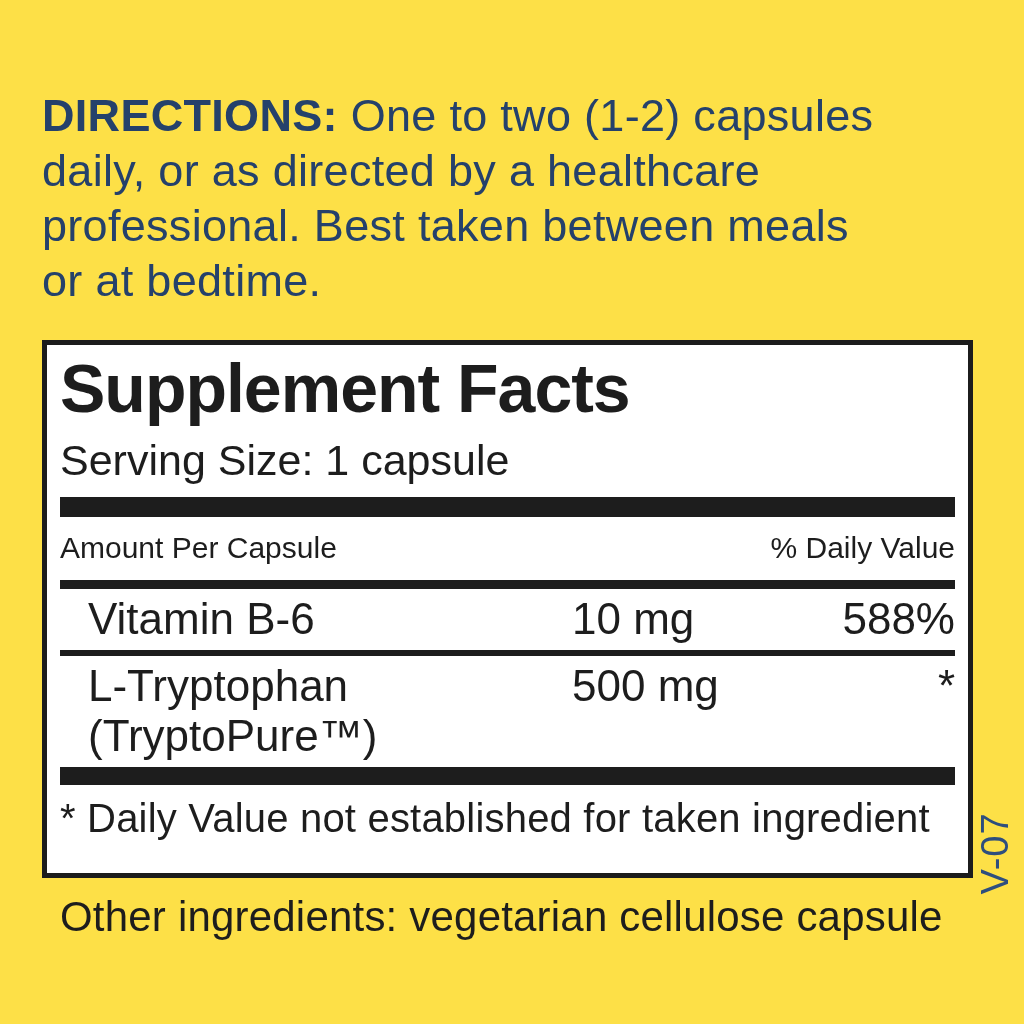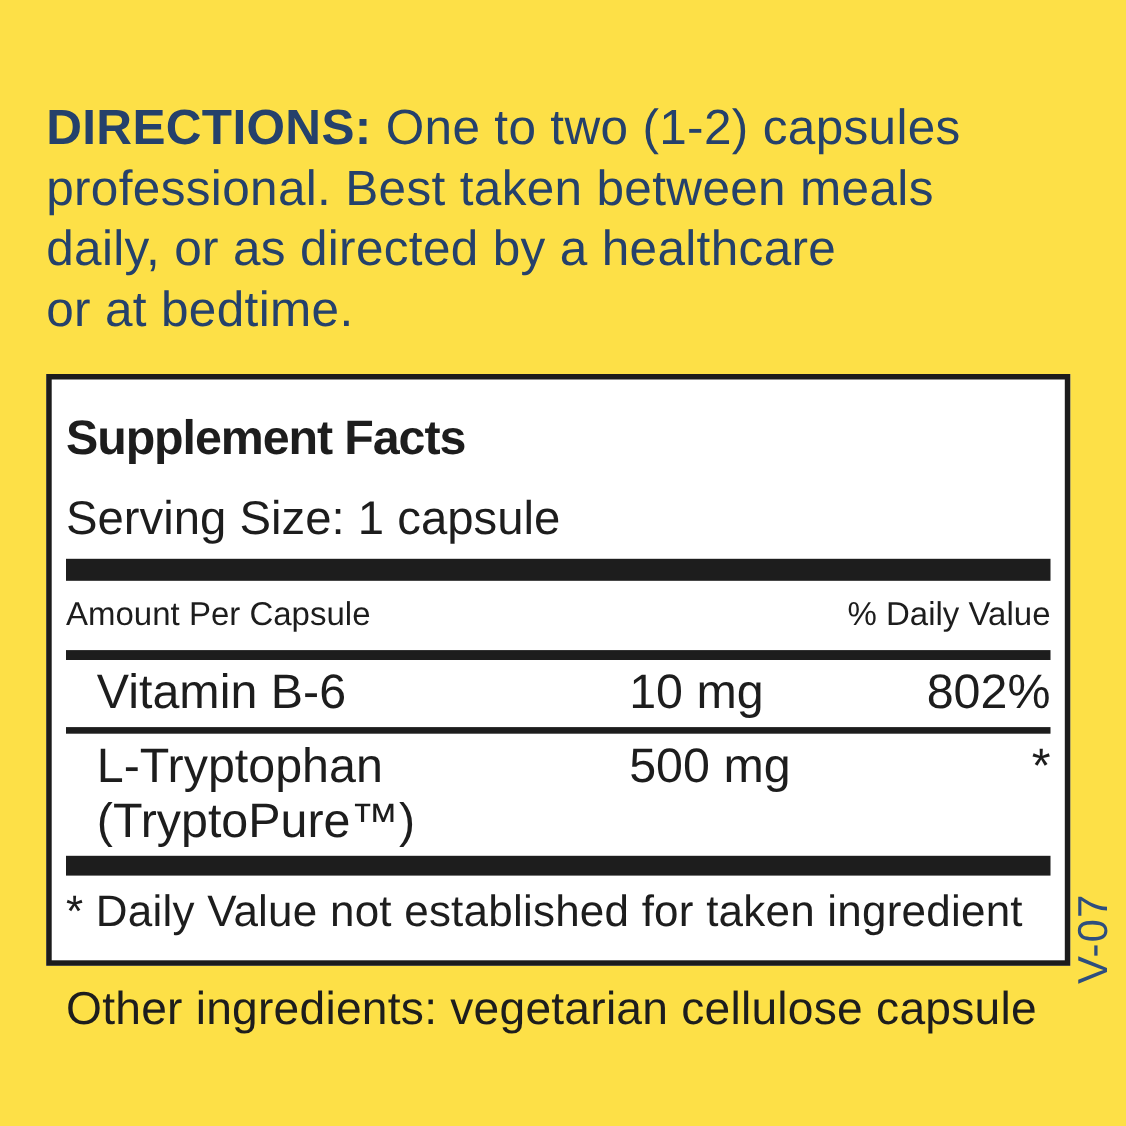--- a/index.html
+++ b/index.html
@@ -36,22 +36,22 @@
     left: 42px;
     top: 340px;
     width: 931px;
     height: 538px;
     box-sizing: border-box;
     border: 5px solid #1c1c1c;
     background: #ffffff;
     padding: 0 13px;
   }
   .sf-title {
-    margin-top: 19px;
-    font-size: 44px;
+    margin-top: 8px;
+    font-size: 68px;
     font-weight: 700;
     letter-spacing: -1px;
     line-height: 70px;
     white-space: nowrap;
   }
   .sf-serving {
     font-size: 43px;
     line-height: 48px;
     margin-top: 13px;
   }
@@ -111,22 +111,22 @@
     white-space: nowrap;
   }
 </style>
 </head>
 <body>
 
 <div class="canvas">
 
   <div class="directions">
     <div><b>DIRECTIONS:</b> <span>One to two (1-2) capsules</span></div>
+    <div>daily, or as directed by a healthcare</div>
     <div>professional. Best taken between meals</div>
-    <div>daily, or as directed by a healthcare</div>
     <div>or at bedtime.</div>
   </div>
 
   <div class="sf-box">
     <div class="sf-title">Supplement Facts</div>
     <div class="sf-serving">Serving Size: 1 capsule</div>
 
     <div class="bar bar-thick"></div>
 
     <div class="sf-header">
@@ -134,21 +134,21 @@
       <div>% Daily Value</div>
     </div>
 
     <div class="bar bar-med"></div>
 
     <div class="sf-item">
       <div class="nname">
         <span>Vitamin B-6</span><br>
       </div>
       <div class="namount">10 mg</div>
-      <div class="ndv">802%</div>
+      <div class="ndv">588%</div>
     </div>
 
     <div class="bar bar-thin"></div>
 
     <div class="sf-item">
       <div class="nname">
         <span>L-Tryptophan</span><br>
         <span>(TryptoPure™)</span>
       </div>
       <div class="namount">500 mg</div>

